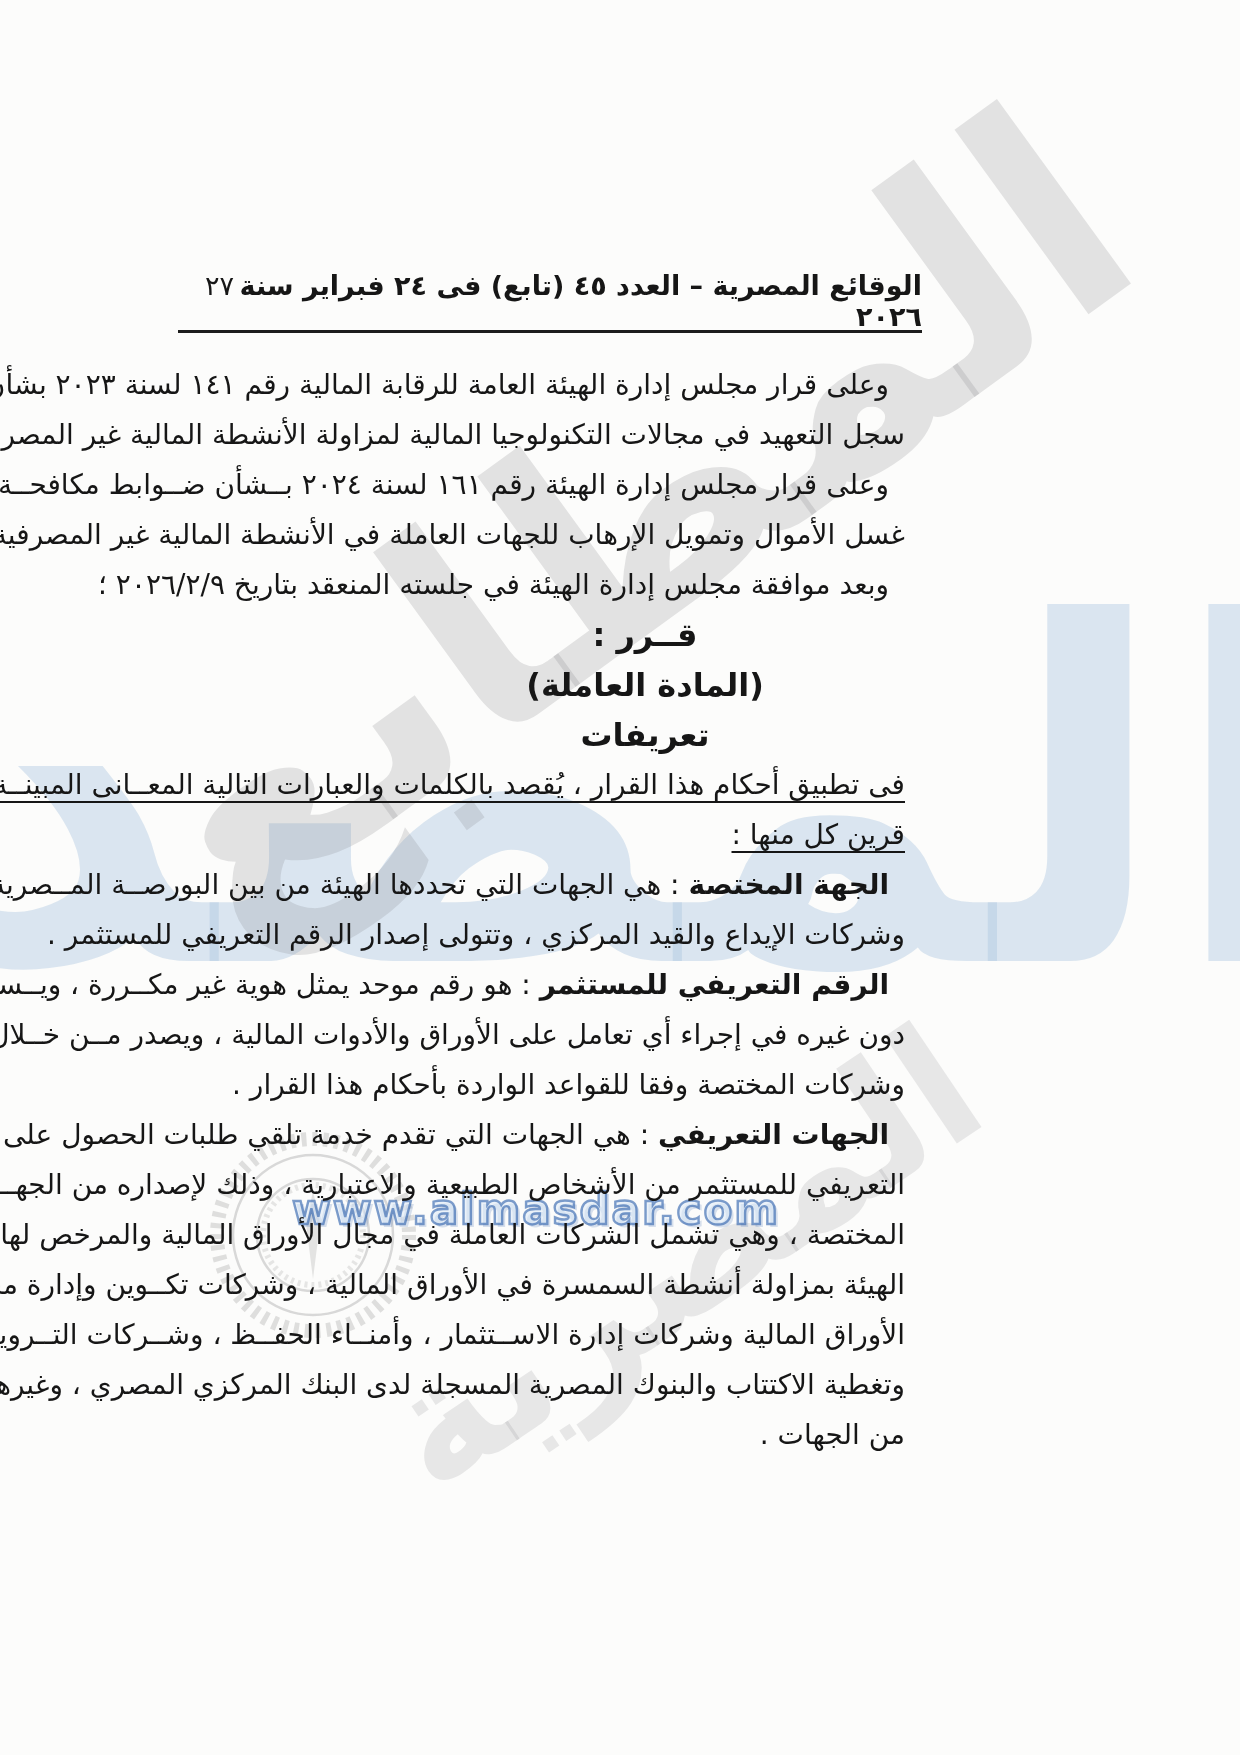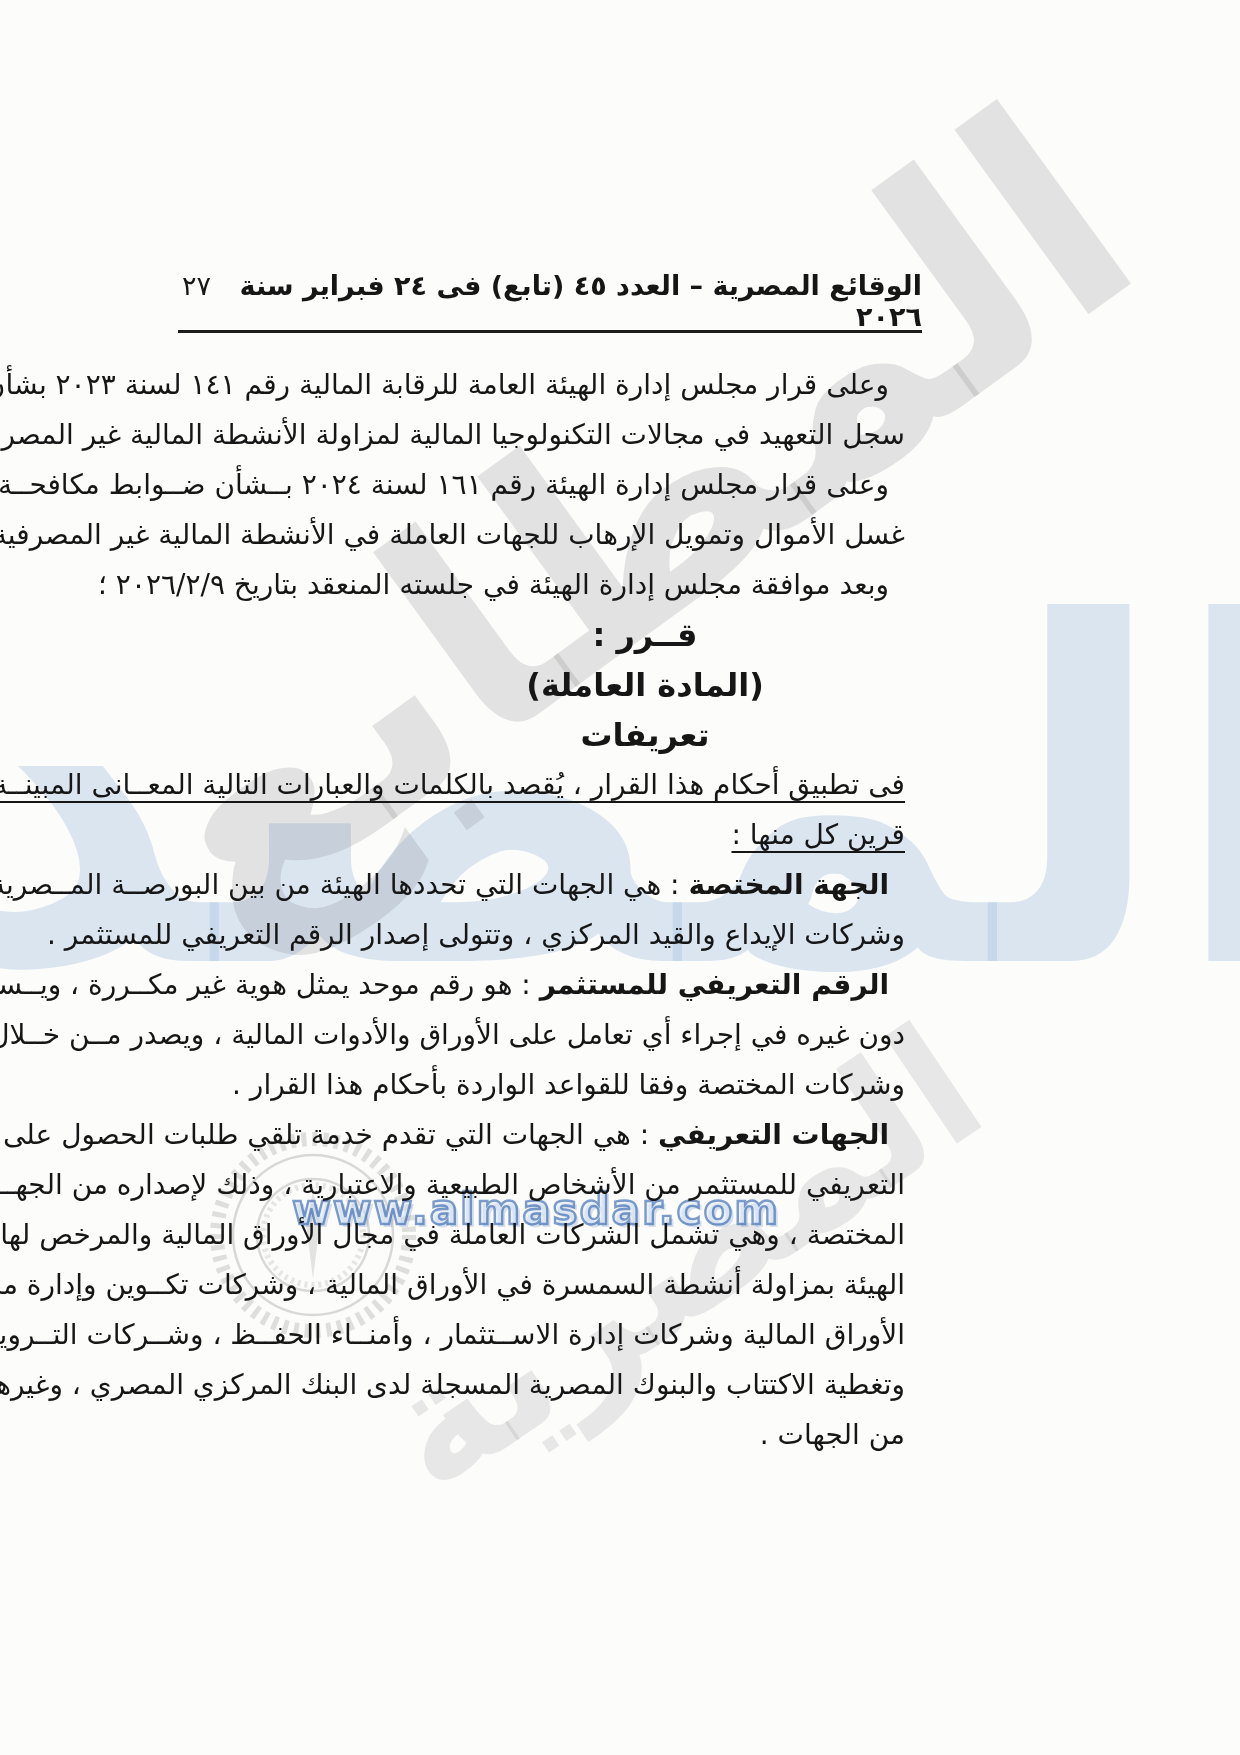--- a/index.html
+++ b/index.html
@@ -52,21 +52,21 @@
   }
   .wm-seal{left:206px;top:1128px;z-index:2;}
   
   .hdr{
     position:absolute;left:182px;top:270px;width:740px;
     display:flex;justify-content:space-between;align-items:baseline;
     direction:ltr;
     font-size:27px;
     z-index:3;
   }
-  .hdr .pageno{direction:rtl;}
+  .hdr .pageno{direction:rtl;margin-left:23px;}
   .hdr .htitle{direction:rtl;font-weight:bold;}
   .rule{
     position:absolute;left:178px;top:330px;width:744px;height:3px;
     background:#1d1d1d;z-index:3;
   }
   
   .docbody{
     position:absolute;left:185px;top:360px;width:720px;
     direction:rtl;
     font-size:28px;

